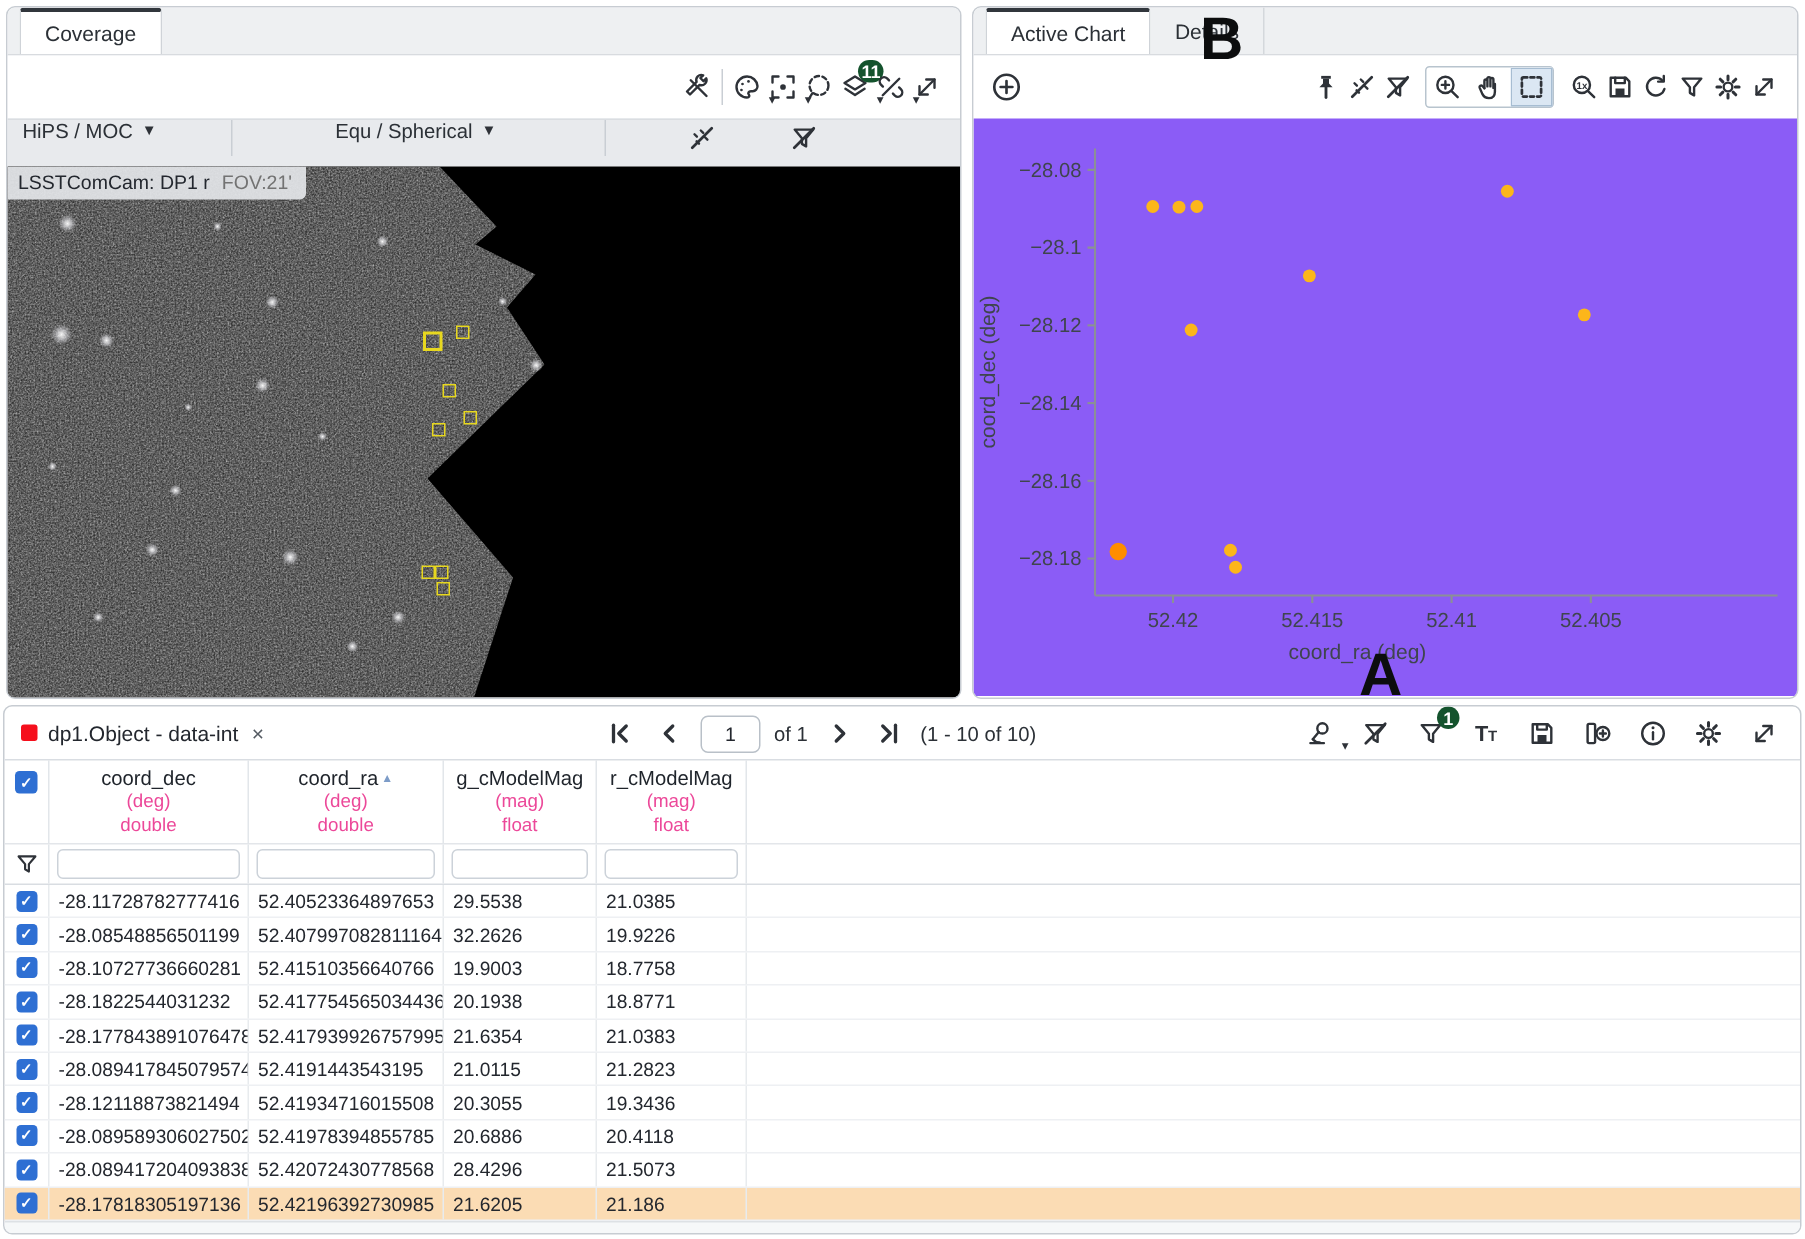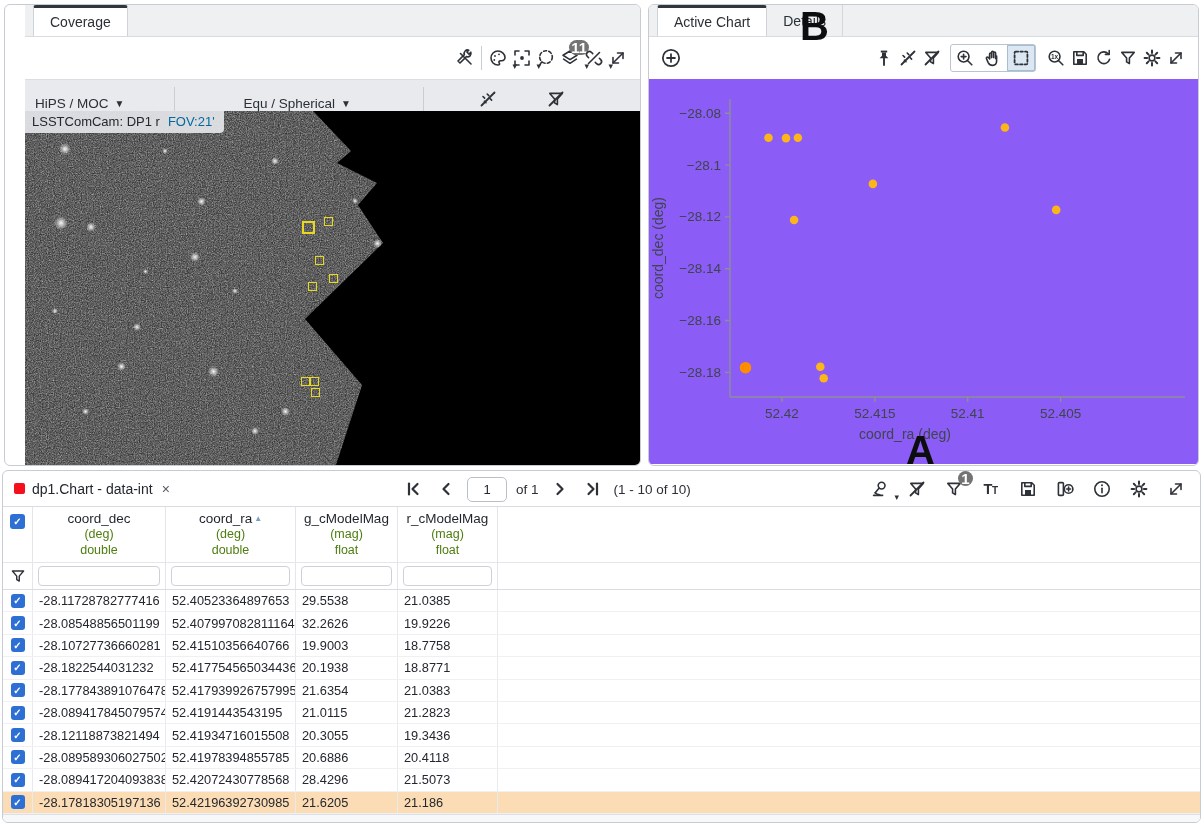--- a/index.html
+++ b/index.html
@@ -1,55 +1,55 @@
 <!DOCTYPE html>
 <html><head>
 <meta charset="utf-8">
 <style>
   * { margin:0; padding:0; box-sizing:border-box; }
   html,body { width:1203px; height:826px; background:#fff; font-family:"Liberation Sans", sans-serif; color:#23272e; overflow:hidden; }
   body { position:relative; }
 
   .panel { position:absolute; background:#fff; border:1px solid #c7ccd2; border-radius:6px; overflow:hidden; }
-  #cov-panel   { left:4px;   top:4px;   width:637px;  height:462px;padding-left:20px; }
+  #cov-panel   { left:4px;   top:4px;   width:637px;  height:462px; }
   #chart-panel { left:648px; top:4px;   width:551px;  height:462px;text-align:center; }
   #table-panel { left:2px;   top:470px; width:1199px; height:353px; }
 
   
   .tabstrip { height:32px; background:#eef0f2; border-bottom:1px solid #d8dbdf; display:flex; align-items:flex-end; }
   .tab { height:31px; padding:0 16px; display:flex; align-items:center; font-size:14px; color:#2b3036; cursor:default; }
   .tab.active { background:#fff; border:1px solid #cfd3d8; border-bottom:none; border-top:3px solid #31363c; border-radius:3px 3px 0 0; margin-left:8px; }
   .tab.inactive { border-right:1px solid #d4d8dc; }
 
   
   .toolbar { height:42px; background:#fff; display:flex; align-items:center; }
   .toolbar .spacer { flex:1; }
   .ic { position:relative; width:24px; height:24px; display:inline-flex; align-items:center; justify-content:center; }
   .ic svg { display:block; }
   .vdiv { width:1px; height:24px; background:#c9ced4; margin:0 4px; }
   .caret { font-size:9px; color:#2e3238; position:absolute; right:-7px; bottom:-1px; }
-  .badge { position:absolute; top:-6px; right:-7px; min-width:15px; height:15px; border-radius:8px; background:#737373; color:#fff;
-           font-size:15px; font-weight:bold; display:flex; align-items:center; justify-content:center; padding:0 2px; }
+  .badge { position:absolute; top:-6px; right:-7px; min-width:15px; height:15px; border-radius:8px; background:#14532d; color:#fff;
+           font-size:12px; font-weight:bold; display:flex; align-items:center; justify-content:center; padding:0 2px; }
   .tool-group { display:flex; border:1px solid #b8c4ce; border-radius:3px; }
   .tool-group .ic { width:28px; height:26px; }
   .tool-group .ic.pressed { background:#dbe7f3; box-shadow:inset 0 0 0 1px #a7bdd2; }
 
-  .subtoolbar { height:32px; background:#e8eaed; border-top:1px solid #dadde1; display:flex; align-items:flex-end; font-size:13.5px; color:#2b3036;gap:36px; }
+  .subtoolbar { height:32px; background:#e8eaed; border-top:1px solid #dadde1; display:flex; align-items:flex-start; font-size:13.5px; color:#2b3036;gap:36px; }
   .dd { display:flex; align-items:center; gap:6px; padding:0 10px; }
   .dd .dd-caret { font-size:10px; color:#2e3238; }
 
   
   #sky { position:relative; height:354px; background:#000; overflow:hidden; }
   #noise-region { position:absolute; inset:0; }
   #noise-region svg { position:absolute; inset:0; }
   .star { position:absolute; border-radius:50%; background:radial-gradient(circle, rgba(255,255,255,0.95) 0%, rgba(230,230,235,0.55) 35%, rgba(255,255,255,0) 70%); }
   .marker { position:absolute; border:1.5px solid #e8d81f; }
   .marker.sel { border-width:2px; }
   #img-label { position:absolute; left:0; top:0; background:rgba(228,230,233,0.92); padding:3px 9px 4px 7px; font-size:13px; border-radius:0 0 4px 0; }
-  #img-label .fov { color:#0369a1; margin-left:8px; }
+  #img-label .fov { color:#737373; margin-left:8px; }
   #sky-statusbar { position:absolute; left:3px; right:3px; bottom:3px; height:27px; background:#e6e8eb; border:2px solid #16181b; border-radius:6px;
                    display:flex; align-items:center; gap:8px; padding:0 8px; }
   #readout-pill { background:#d8e6f8; color:#2a5fae; font-size:12px; padding:2px 9px; border-radius:3px; }
   #sky-statusbar .spacer { flex:1; }
   .toggle { width:32px; height:17px; border-radius:9px; background:#b4b9bf; position:relative; }
   .toggle .knob { position:absolute; left:1px; top:1px; width:15px; height:15px; border-radius:50%; background:#606770; }
   #clicklock-label { font-size:13px; color:#1e2126; }
 
   
   #chart-area { position:relative; height:385px; background:#8b5cf6; }
@@ -64,21 +64,21 @@
   #tbl-dot { width:11px; height:11px; border-radius:2px; background:#f50f1c; }
   #tbl-close { color:#555b63; font-size:14px; margin-left:2px; }
   #paging { position:absolute; left:398px; top:0; height:36px; display:flex; align-items:center; gap:9px; }
   #page-input { width:40px; height:25px; border:1px solid #b9c0c8; border-radius:5px; text-align:center; font-size:13px; font-family:inherit; color:#23272e; }
   .pg-label { font-size:13.5px; color:#2b3036; }
   #tbl-toolbar { position:absolute; right:0; top:0; height:36px; display:flex; align-items:center; gap:13px; padding-right:12px; }
 
   #tbl-header { display:flex; height:56px; border-bottom:1px solid #e3e6ea; }
   .hcell { border-right:1px solid #e2e6ea; display:flex; flex-direction:column; align-items:center; padding-top:4px; }
   .hcell .cname { font-size:13.5px; color:#1f242b; }
-  .hcell .cunit, .hcell .ctype { font-size:12.5px; color:#4d7c0f; line-height:1.3; }
+  .hcell .cunit, .hcell .ctype { font-size:12.5px; color:#ec4899; line-height:1.3; }
   .sort-arrow { color:#7d9cc8; font-size:8px; vertical-align:2px; margin-left:2px; }
   #tbl-filterrow { display:flex; height:27px; border-bottom:1px solid #d9dde2; }
   .fcell { border-right:1px solid #e2e6ea; display:flex; align-items:center; justify-content:center; }
   .fcell input { width:calc(100% - 10px); height:20px; border:1px solid #ccd2d9; border-radius:4px; font-family:inherit; font-size:12px; padding:0 4px; background:#fff; }
   .col-cb { width:30px; flex:0 0 30px; }
   .col-0 { width:133px; flex:0 0 133px; }
   .col-1 { width:130px; flex:0 0 130px; }
   .col-2 { width:102px; flex:0 0 102px; }
   .col-3 { width:100px; flex:0 0 100px; }
   .col-fill { flex:1; border-right:none !important; }
@@ -368,21 +368,21 @@
   </div>
 </div>
 
 <div class="annotation" id="ann-b">B</div>
 <div class="annotation" id="ann-a">A</div>
 
 <div class="panel" id="table-panel">
   <div id="tbl-tabrow">
     <div id="tbl-tab">
       <span id="tbl-dot"></span>
-      <span>dp1.Chart - data-int</span>
+      <span>dp1.Object - data-int</span>
       <span id="tbl-close">×</span>
     </div>
     <div id="paging">
       <span class="ic">
           <svg viewBox="0 0 20 20" width="20" height="20" fill="none" stroke="#2e3238" stroke-width="1.6" stroke-linecap="round" stroke-linejoin="round">
             <path d="M6 4.5v11" stroke-width="2.2"></path>
             <path d="M14.5 5 9.5 10l5 5" stroke-width="2.2"></path>
           </svg>
         </span>
       <span class="ic">

